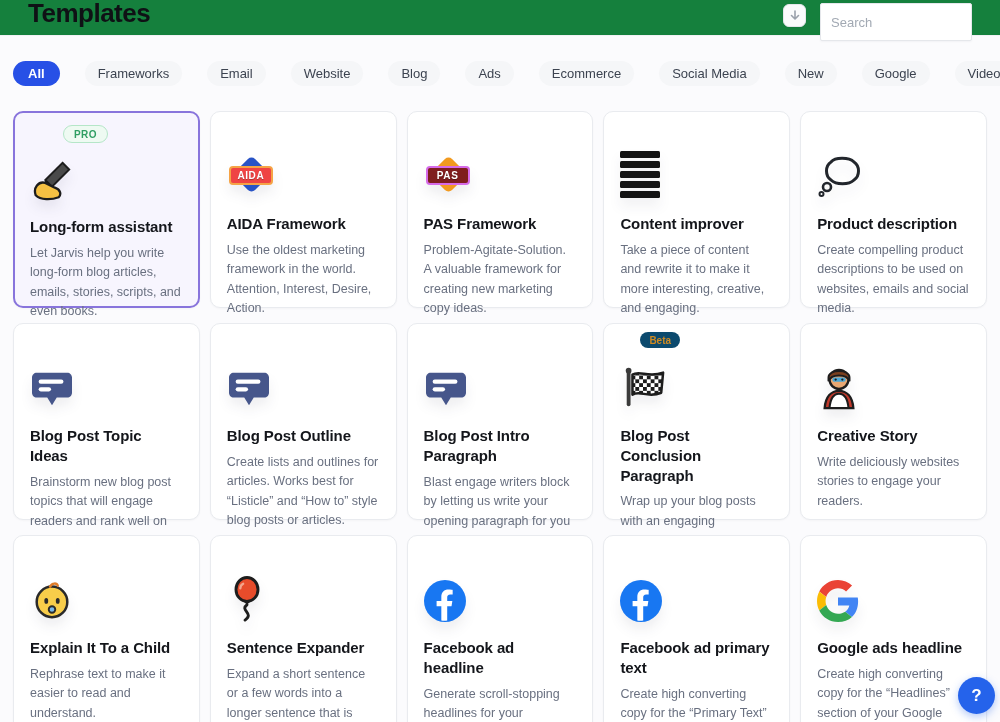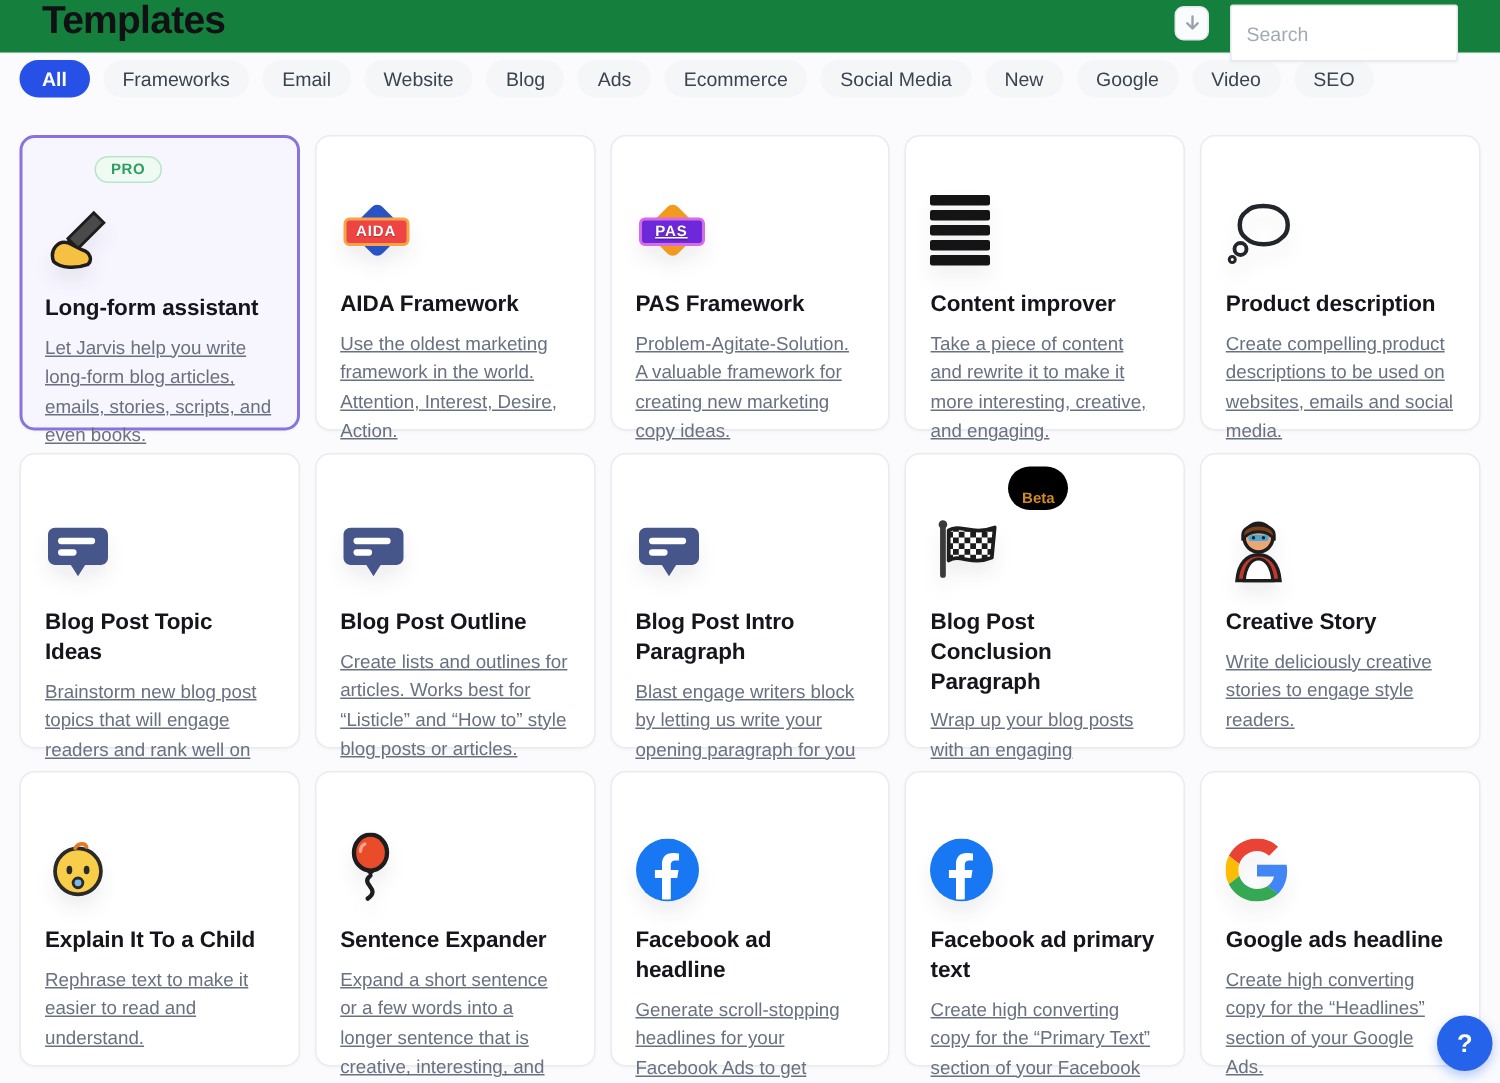--- a/index.html
+++ b/index.html
@@ -18,21 +18,21 @@
     box-shadow:0 1px 2px rgba(16,24,40,.04);
   }
   .search-box::placeholder { color:#a2a9b3; }
   .mini-btn {
     position:absolute; right:194px; top:4px; width:23px; height:23px;
     border:1px solid #e5e7eb; border-radius:6px; background:#fafbfc;
     display:flex; align-items:center; justify-content:center; cursor:pointer;
     color:#9aa1ab; box-shadow:0 1px 1px rgba(16,24,40,.04);
   }
   
-  .tabs { display:flex; align-items:center; gap:9px; margin:4px 0 0 13px; }
+  .tabs { display:flex; align-items:center; gap:25px; margin:25px 0 0 13px; }
   .tab {
     padding:5px 13px; border-radius:999px; font-size:13px; color:#3c4350;
     background:#f5f6f8; font-weight:500; cursor:pointer; white-space:nowrap;
   }
   .tab.active { background:#2750e6; color:#fff; font-weight:600; padding:5px 15px; }
   
   .grid {
     margin:25px 13px 0; display:grid; grid-template-columns:repeat(5,1fr);
     column-gap:10px; row-gap:15px; grid-auto-rows:197px;
   }
@@ -42,46 +42,46 @@
     box-shadow:0 1px 2px rgba(20,24,40,.03);
   }
   .card.featured { background:#f7f5fe; border:2px solid #8874dc; padding:13px 15px; }
   .icon-wrap {
     margin-top:26px; margin-bottom:16px; height:46px;
     display:flex; align-items:flex-end;
     filter:drop-shadow(0 8px 6px rgba(30,34,60,.07));
   }
   .featured .icon-wrap { margin-top:29px; }
   .card-title { font-size:15px; font-weight:700; color:#14161b; line-height:1.32; margin-bottom:7px; letter-spacing:-0.1px; }
-  .card-desc { font-size:12.5px; color:#697080; line-height:1.56;text-decoration:underline; }
+  .card-desc { font-size:12.5px; color:#697080; line-height:1.56; }
   
   .badge { position:absolute; border-radius:999px; font-weight:800; z-index:2; }
   .badge.pro {
     left:48px; top:12px; padding:3px 10px 2px; font-size:10px; letter-spacing:.4px;
     background:#eefaf2; border:1.5px solid #b5e6c8; color:#2f9e63;
   }
   .badge.beta {
-    left:68px; top:8px; padding:16px 9px 2px; font-size:10px;
-    background:#000000; color:#cf8a22; font-weight:700;
+    left:36px; top:8px; padding:3px 9px 2px; font-size:10px;
+    background:#0c4a6e; color:#cf8a22; font-weight:700;
   }
   
   .bars { display:flex; flex-direction:column; gap:3px; }
   .bars i { display:block; width:40px; height:7px; background:#141414; border-radius:1.5px; }
   .diamond-badge { position:relative; width:48px; height:46px; }
   .diamond { position:absolute; left:11px; top:9px; width:27px; height:27px; transform:rotate(45deg); border-radius:5px; }
   .badge-rect {
     position:absolute; left:2px; right:2px; top:14px; height:19px; border-radius:4px;
     display:flex; align-items:center; justify-content:center;
     color:#fff; font-weight:800; font-size:10px; letter-spacing:.6px;
     text-shadow:0 1px 1px rgba(0,0,0,.3);
   }
   .aida .diamond { background:#2853c6; }
   .aida .badge-rect { background:#ef4444; border:2px solid #f5a345; }
   .pas .diamond { background:#f29a1f; }
-  .pas .badge-rect { background:#6d28d9; border:2px solid #d66ae8;text-decoration:underline; }
+  .pas .badge-rect { background:#7f1d1d; border:2px solid #d66ae8; }
   
   .help-btn {
     position:absolute; right:5px; bottom:8px; width:37px; height:37px; border-radius:50%;
     background:#2563eb; color:#fff; display:flex; align-items:center; justify-content:center;
     font-size:17px; font-weight:700; cursor:pointer; box-shadow:0 3px 8px rgba(37,99,235,.35);
   }
 </style>
 </head>
 <body>
 
@@ -235,21 +235,21 @@
         <path d="M8 46 C9 34,15 28,23 28 C31 28,37 34,38 46 Z" fill="#c0392b" stroke="#1d1d1d" stroke-width="2.4"></path>
         <path d="M13 46 C14 36,18 31,23 31 C28 31,32 36,33 46 Z" fill="#fff" stroke="#1d1d1d" stroke-width="2.2"></path>
         <circle cx="23" cy="16" r="10" fill="#e9a873" stroke="#1d1d1d" stroke-width="2.4"></circle>
         <path d="M12 14 C12 5,34 5,34 14 L34 18 C31 10,15 10,12 18 Z" fill="#7b3f1e" stroke="#1d1d1d" stroke-width="2"></path>
         <rect x="16" y="14" width="14" height="4.5" rx="2.2" fill="#49a8d8"></rect>
         <circle cx="19.5" cy="16.2" r="1.2" fill="#1d1d1d"></circle>
         <circle cx="26.5" cy="16.2" r="1.2" fill="#1d1d1d"></circle>
       </svg>
     </div>
     <h3 class="card-title">Creative Story</h3>
-    <p class="card-desc">Write deliciously creative stories to engage style readers.</p>
+    <p class="card-desc">Write deliciously websites stories to engage your readers.</p>
   </article>
 
   <article class="card">
     <div class="icon-wrap">
       <svg width="44" height="44" viewBox="0 0 46 46">
         <circle cx="23" cy="25" r="16" fill="#f8cd4a" stroke="#2a2a2a" stroke-width="2.6"></circle>
         <path d="M21 9 C23 5,28 5,29 8" fill="none" stroke="#e07c28" stroke-width="2.6" stroke-linecap="round"></path>
         <ellipse cx="17" cy="24" rx="2" ry="3" fill="#2a2a2a"></ellipse>
         <ellipse cx="29" cy="24" rx="2" ry="3" fill="#2a2a2a"></ellipse>
         <circle cx="23" cy="33" r="3.4" fill="#79b8e8" stroke="#2a2a2a" stroke-width="2"></circle>

